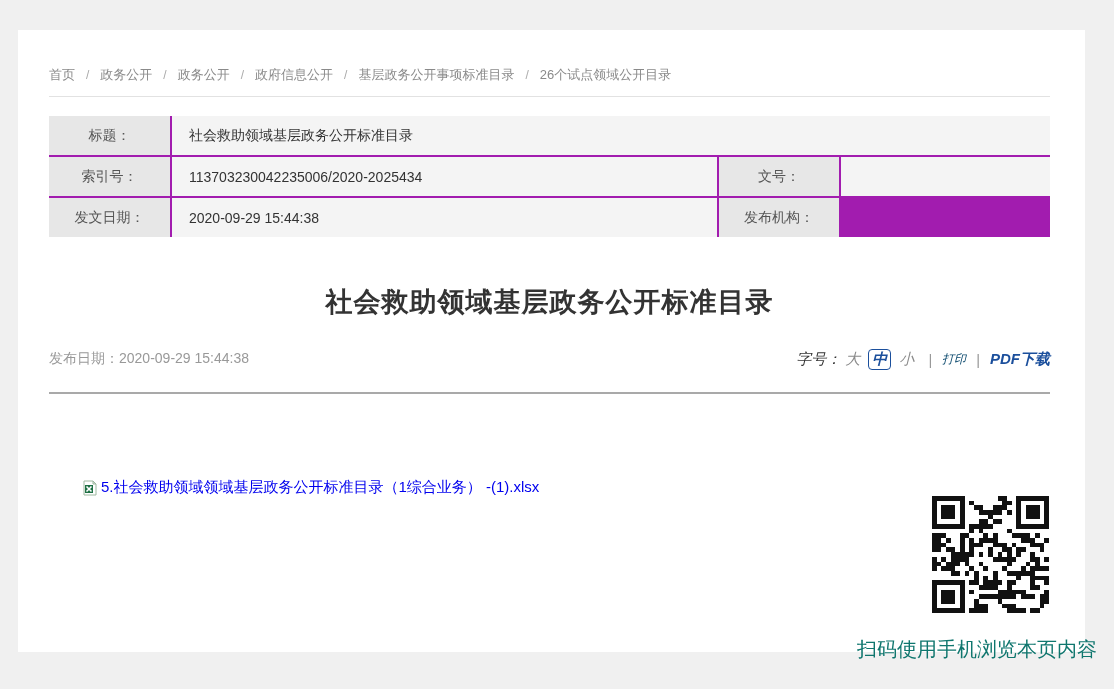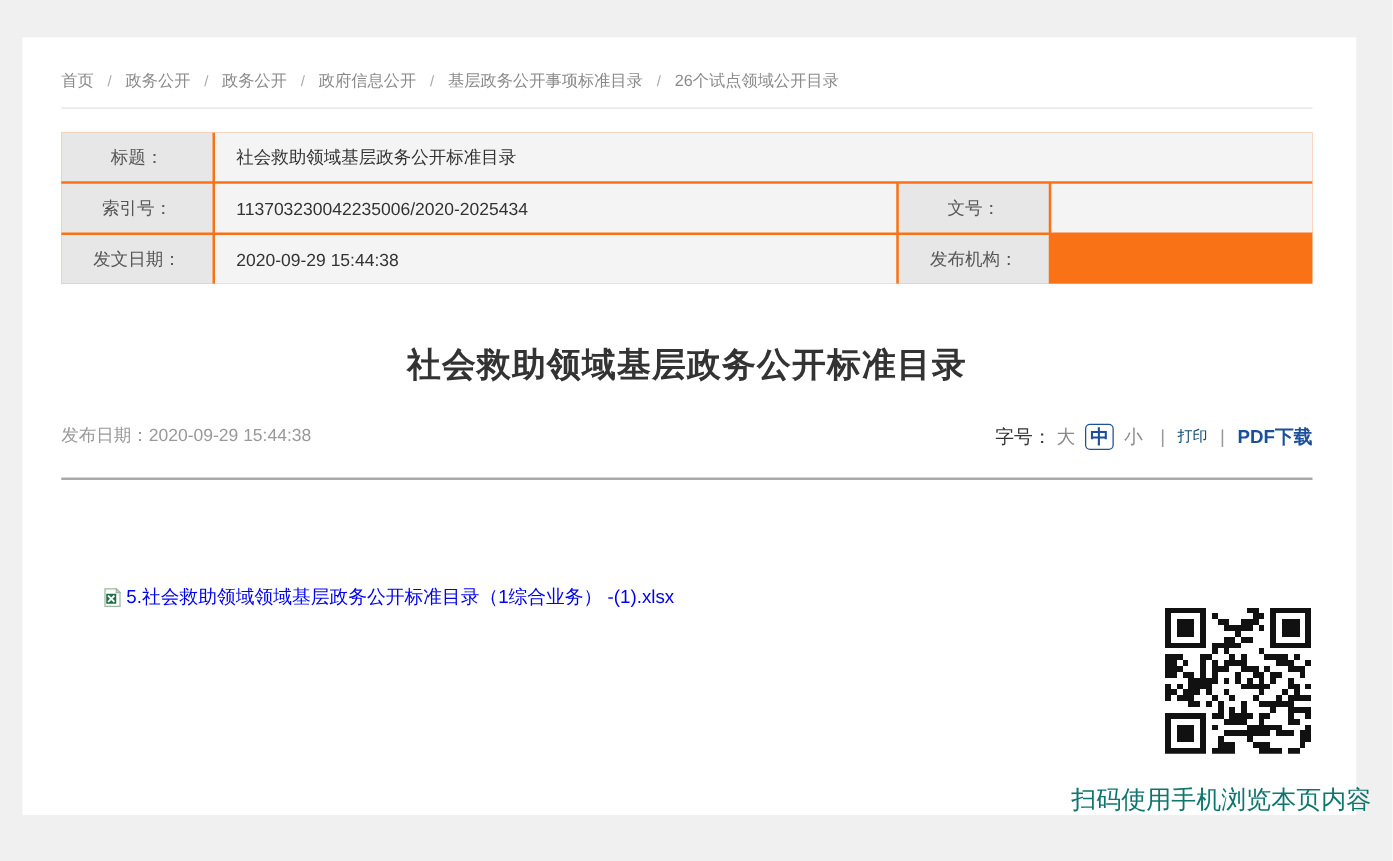--- a/index.html
+++ b/index.html
@@ -6,41 +6,41 @@
   html,body { width:1114px; height:689px; overflow:hidden; }
   body {
     background:#f0f0f0;
     font-family:"Liberation Sans","DejaVu Sans",sans-serif;
     color:#333;
   }
   .card {
     position:absolute; left:18px; top:30px;
     width:1067px; height:622px;
     background:#ffffff;
-    padding:26px 16px 0 31px;
+    padding:36px 16px 0 31px;
   }
   .content-width { width:1001px; }
 
   
   .breadcrumb {
     display:flex; align-items:center;
     font-size:13px; color:#8a8a8a;
     height:18px;
   }
   .breadcrumb a { color:#8a8a8a; text-decoration:none; cursor:pointer; }
   .breadcrumb .sep { color:#aaaaaa; margin:0 11px; font-size:12px; }
   .hr-light { border:none; border-top:1px solid #e2e2e2; margin-top:12px; }
 
   
   .meta-table {
     margin-top:19px;
     display:grid;
     grid-template-columns:121px 545px 120px 1fr;
     gap:2px;
-    background:#f97316;
+    background:#a21caf;
   }
   .meta-cell {
     height:39px;
     display:flex; align-items:center;
     font-size:14px;
   }
   .meta-label {
     background:#e7e7e7;
     justify-content:center;
     color:#555;
@@ -62,21 +62,21 @@
     letter-spacing:1px;
   }
 
   
   .meta-bar {
     margin-top:27px;
     display:flex; justify-content:space-between; align-items:center;
     height:24px;
   }
   .pub-date { font-size:14px; color:#999; }
-  .tools { display:flex; align-items:center; font-size:15px; }
+  .tools { display:flex; align-items:center; font-size:15px;font-style:italic; }
   .tools .fs-label { color:#333; }
   .fs-btn { color:#8a8a8a; margin:0 4px; cursor:pointer; text-decoration:none; }
   .fs-btn.active {
     color:#1b4f9c;
     border:1px solid #1b4f9c;
     border-radius:4px;
     padding:0px 3px;
     font-weight:bold;
   }
   .tool-sep { color:#999; margin:0 10px; }

